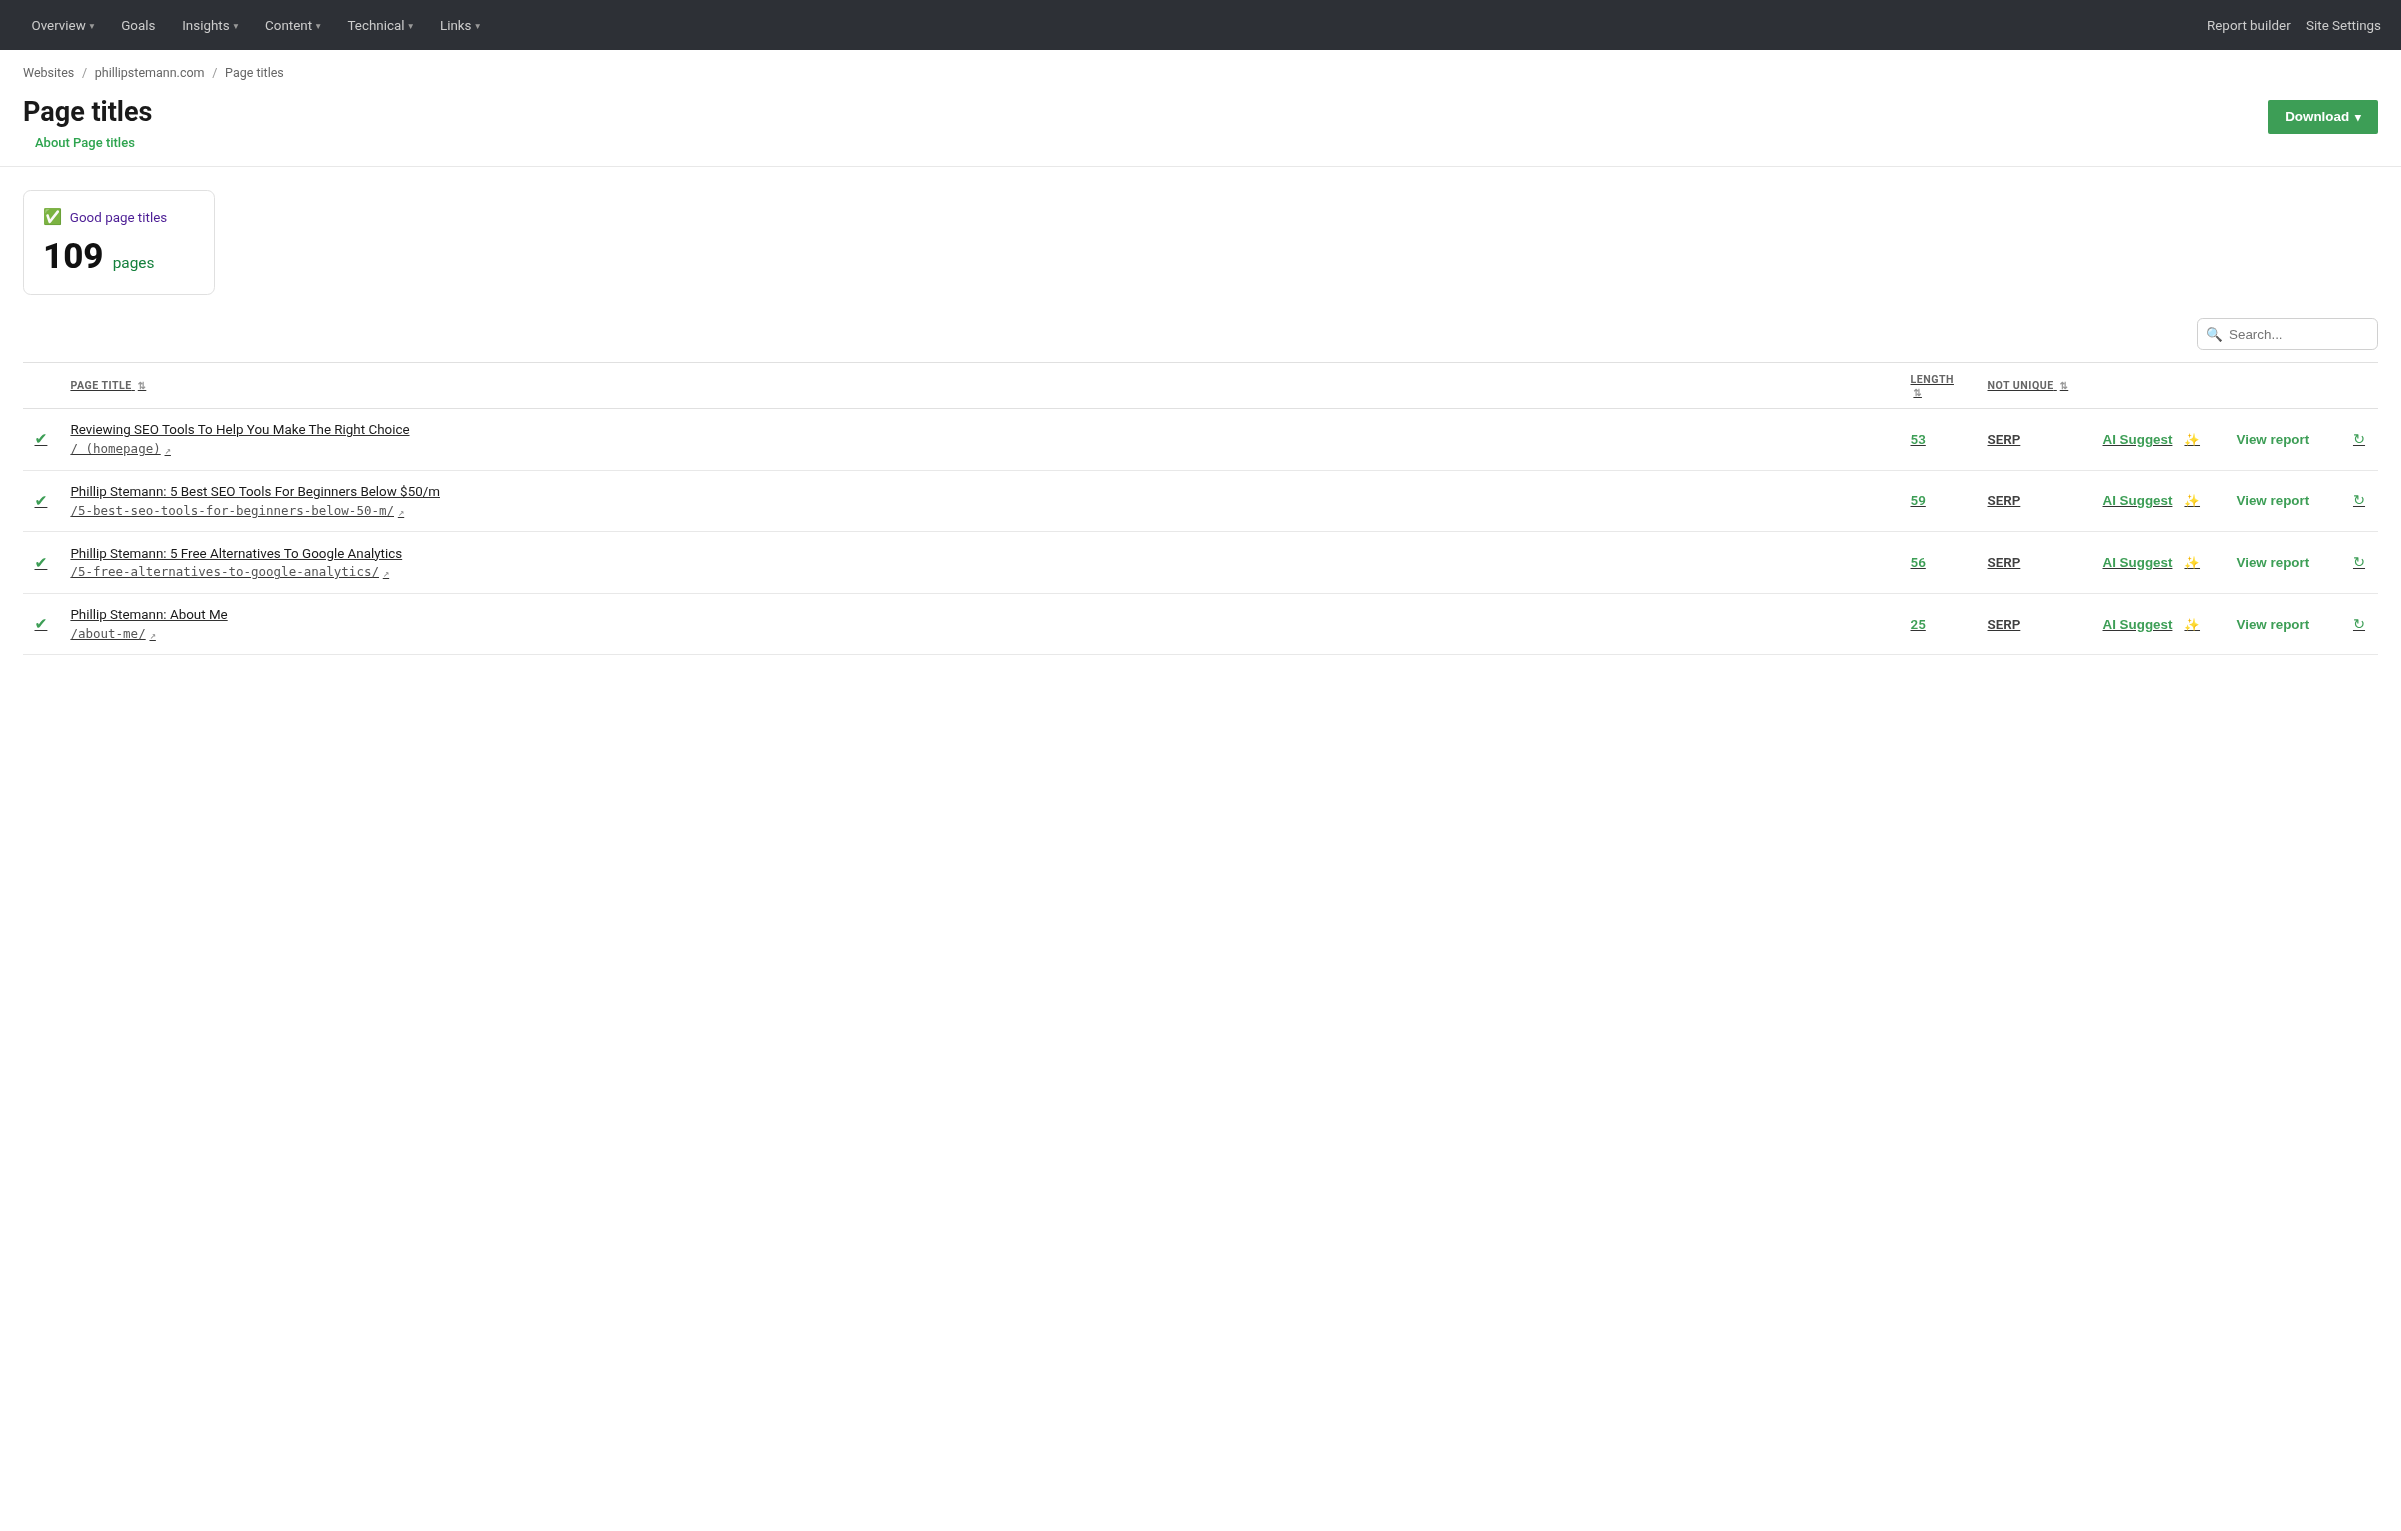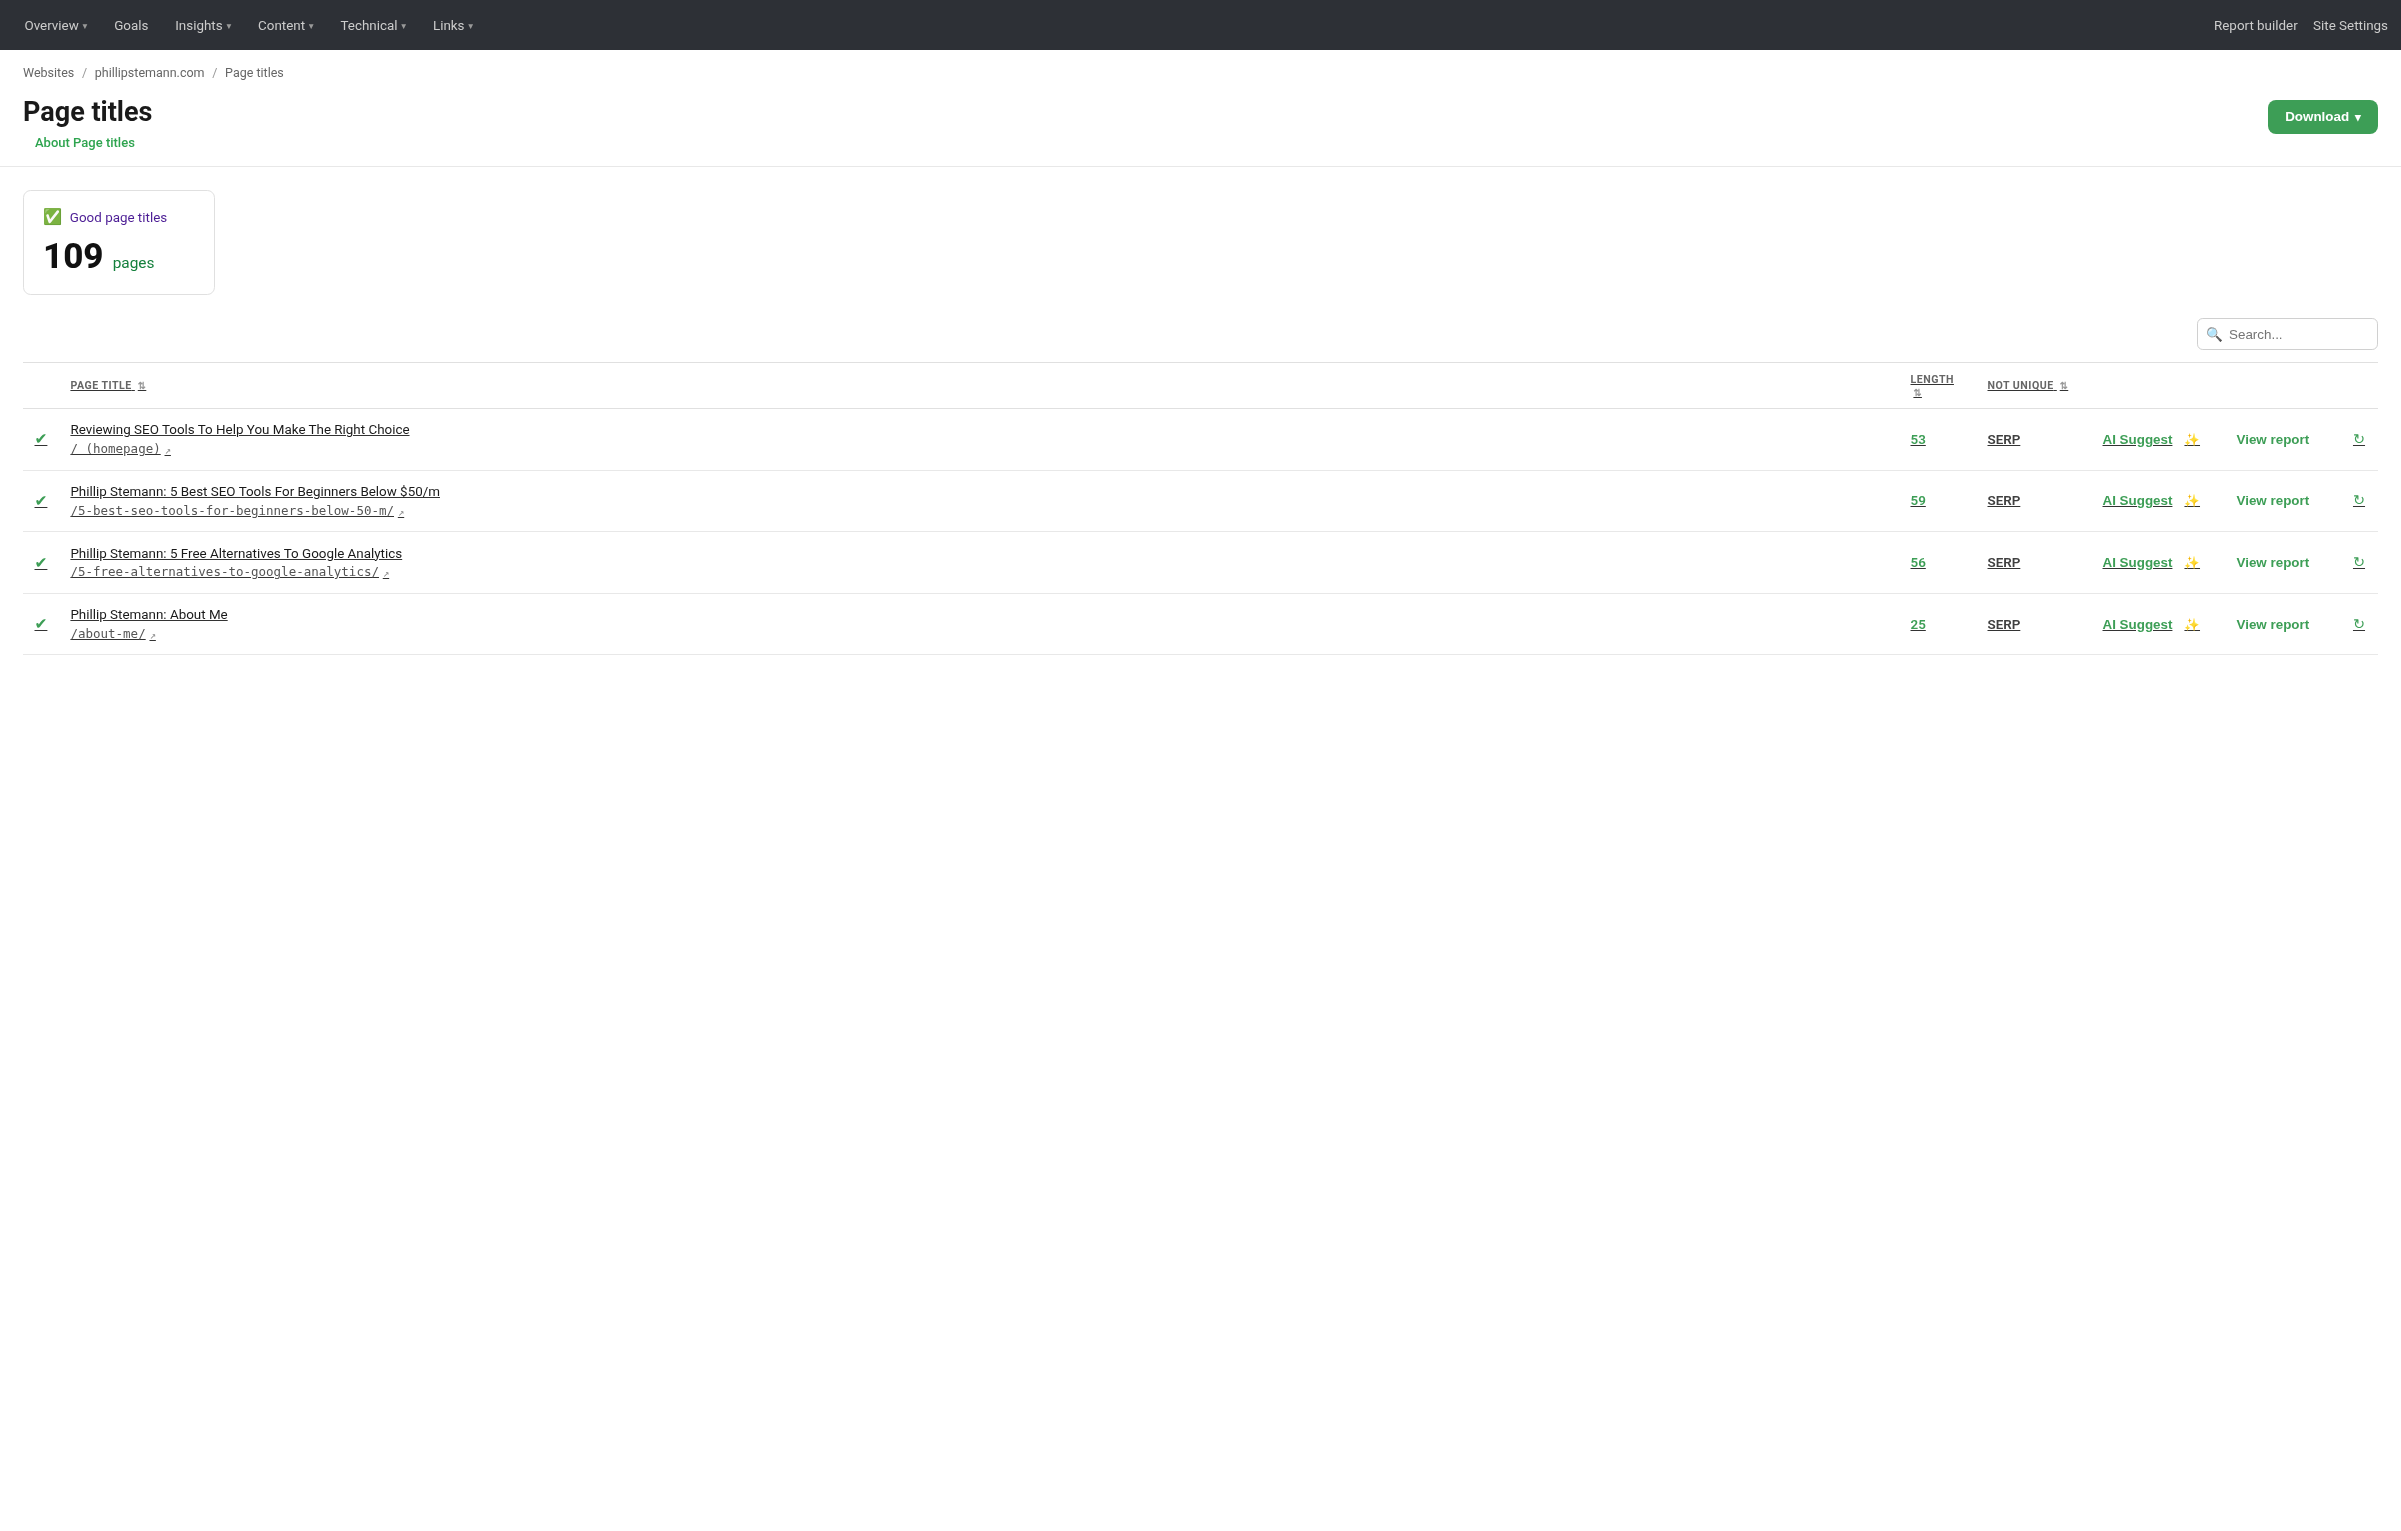--- a/index.html
+++ b/index.html
@@ -1,39 +1,39 @@
 <!DOCTYPE html>
 <html><head>
   <meta charset="utf-8">
   <style>
     * { box-sizing: border-box; margin: 0; padding: 0; }
     body { font-family: -apple-system, BlinkMacSystemFont, 'Segoe UI', Roboto, sans-serif; background: #f5f5f5; color: #333; font-size: 13.4px; }
 
     
-    .nav { background: #2d3036; display: flex; align-items: center; justify-content: space-between; padding: 0 13px; height: 50px; }
+    .nav { background: #2d3036; display: flex; align-items: center; justify-content: space-between; padding: 0 20px; height: 50px; }
     .nav-left { display: flex; align-items: center; gap: 3.8px; }
     .nav-item { color: #ccc; padding: 7.7px 11.5px; cursor: pointer; display: flex; align-items: center; gap: 3.8px; font-size: 13.4px; border-radius: 3.8px; }
     .nav-item .chevron { font-size: 9.6px; color: #999; }
     .nav-right { display: flex; align-items: center; gap: 15.4px; }
     .nav-right-item { color: #ccc; font-size: 13.4px; cursor: pointer; }
 
     
     .main { background: #fff; min-height: calc(100vh - 50px); }
 
     
     .breadcrumb { padding: 15.4px 23px 7.7px; display: flex; align-items: center; gap: 7.7px; color: #666; font-size: 12.5px; }
     .breadcrumb a { color: #666; text-decoration: none; }
     .breadcrumb-sep { color: #999; }
 
     
     .page-header { padding: 7.7px 23px 15.4px; display: flex; align-items: flex-start; justify-content: space-between; }
     .page-header-left {}
     .page-title { font-size: 27px; font-weight: 700; color: #1a1a1a; margin-bottom: 7.7px; }
     .page-subtitle a { color: #2ea44f; text-decoration: none; font-size: 13px; font-weight: 500; margin-left: 12px; }
-    .download-btn { background: #3d9e56; color: #fff; border: none; border-radius: 8px; padding: 9.6px 17.3px; font-size: 13.4px; font-weight: 600; cursor: pointer; display: flex; align-items: center; gap: 5.8px; margin-top: 3.8px; margin-left: 8px; }
+    .download-btn { background: #3d9e56; color: #fff; border: none; border-radius: 2px; padding: 9.6px 17.3px; font-size: 13.4px; font-weight: 600; cursor: pointer; display: flex; align-items: center; gap: 5.8px; margin-top: 3.8px; margin-left: 8px; }
     .download-btn .chevron { font-size: 11.5px; }
 
     
     .divider { border: none; border-top: 1px solid #e8e8e8; margin: 0 0 23px; }
 
     
     .stats-section { padding: 0 23px 23px; }
     .stat-card { background: #fff; border: 1px solid #e0e0e0; border-radius: 7.7px; padding: 17.3px 19px; display: inline-block; min-width: 192px; }
     .stat-card-header { display: flex; align-items: center; gap: 7.7px; margin-bottom: 9.6px; }
     .stat-check { color: #3d9e56; font-size: 15.4px; }

